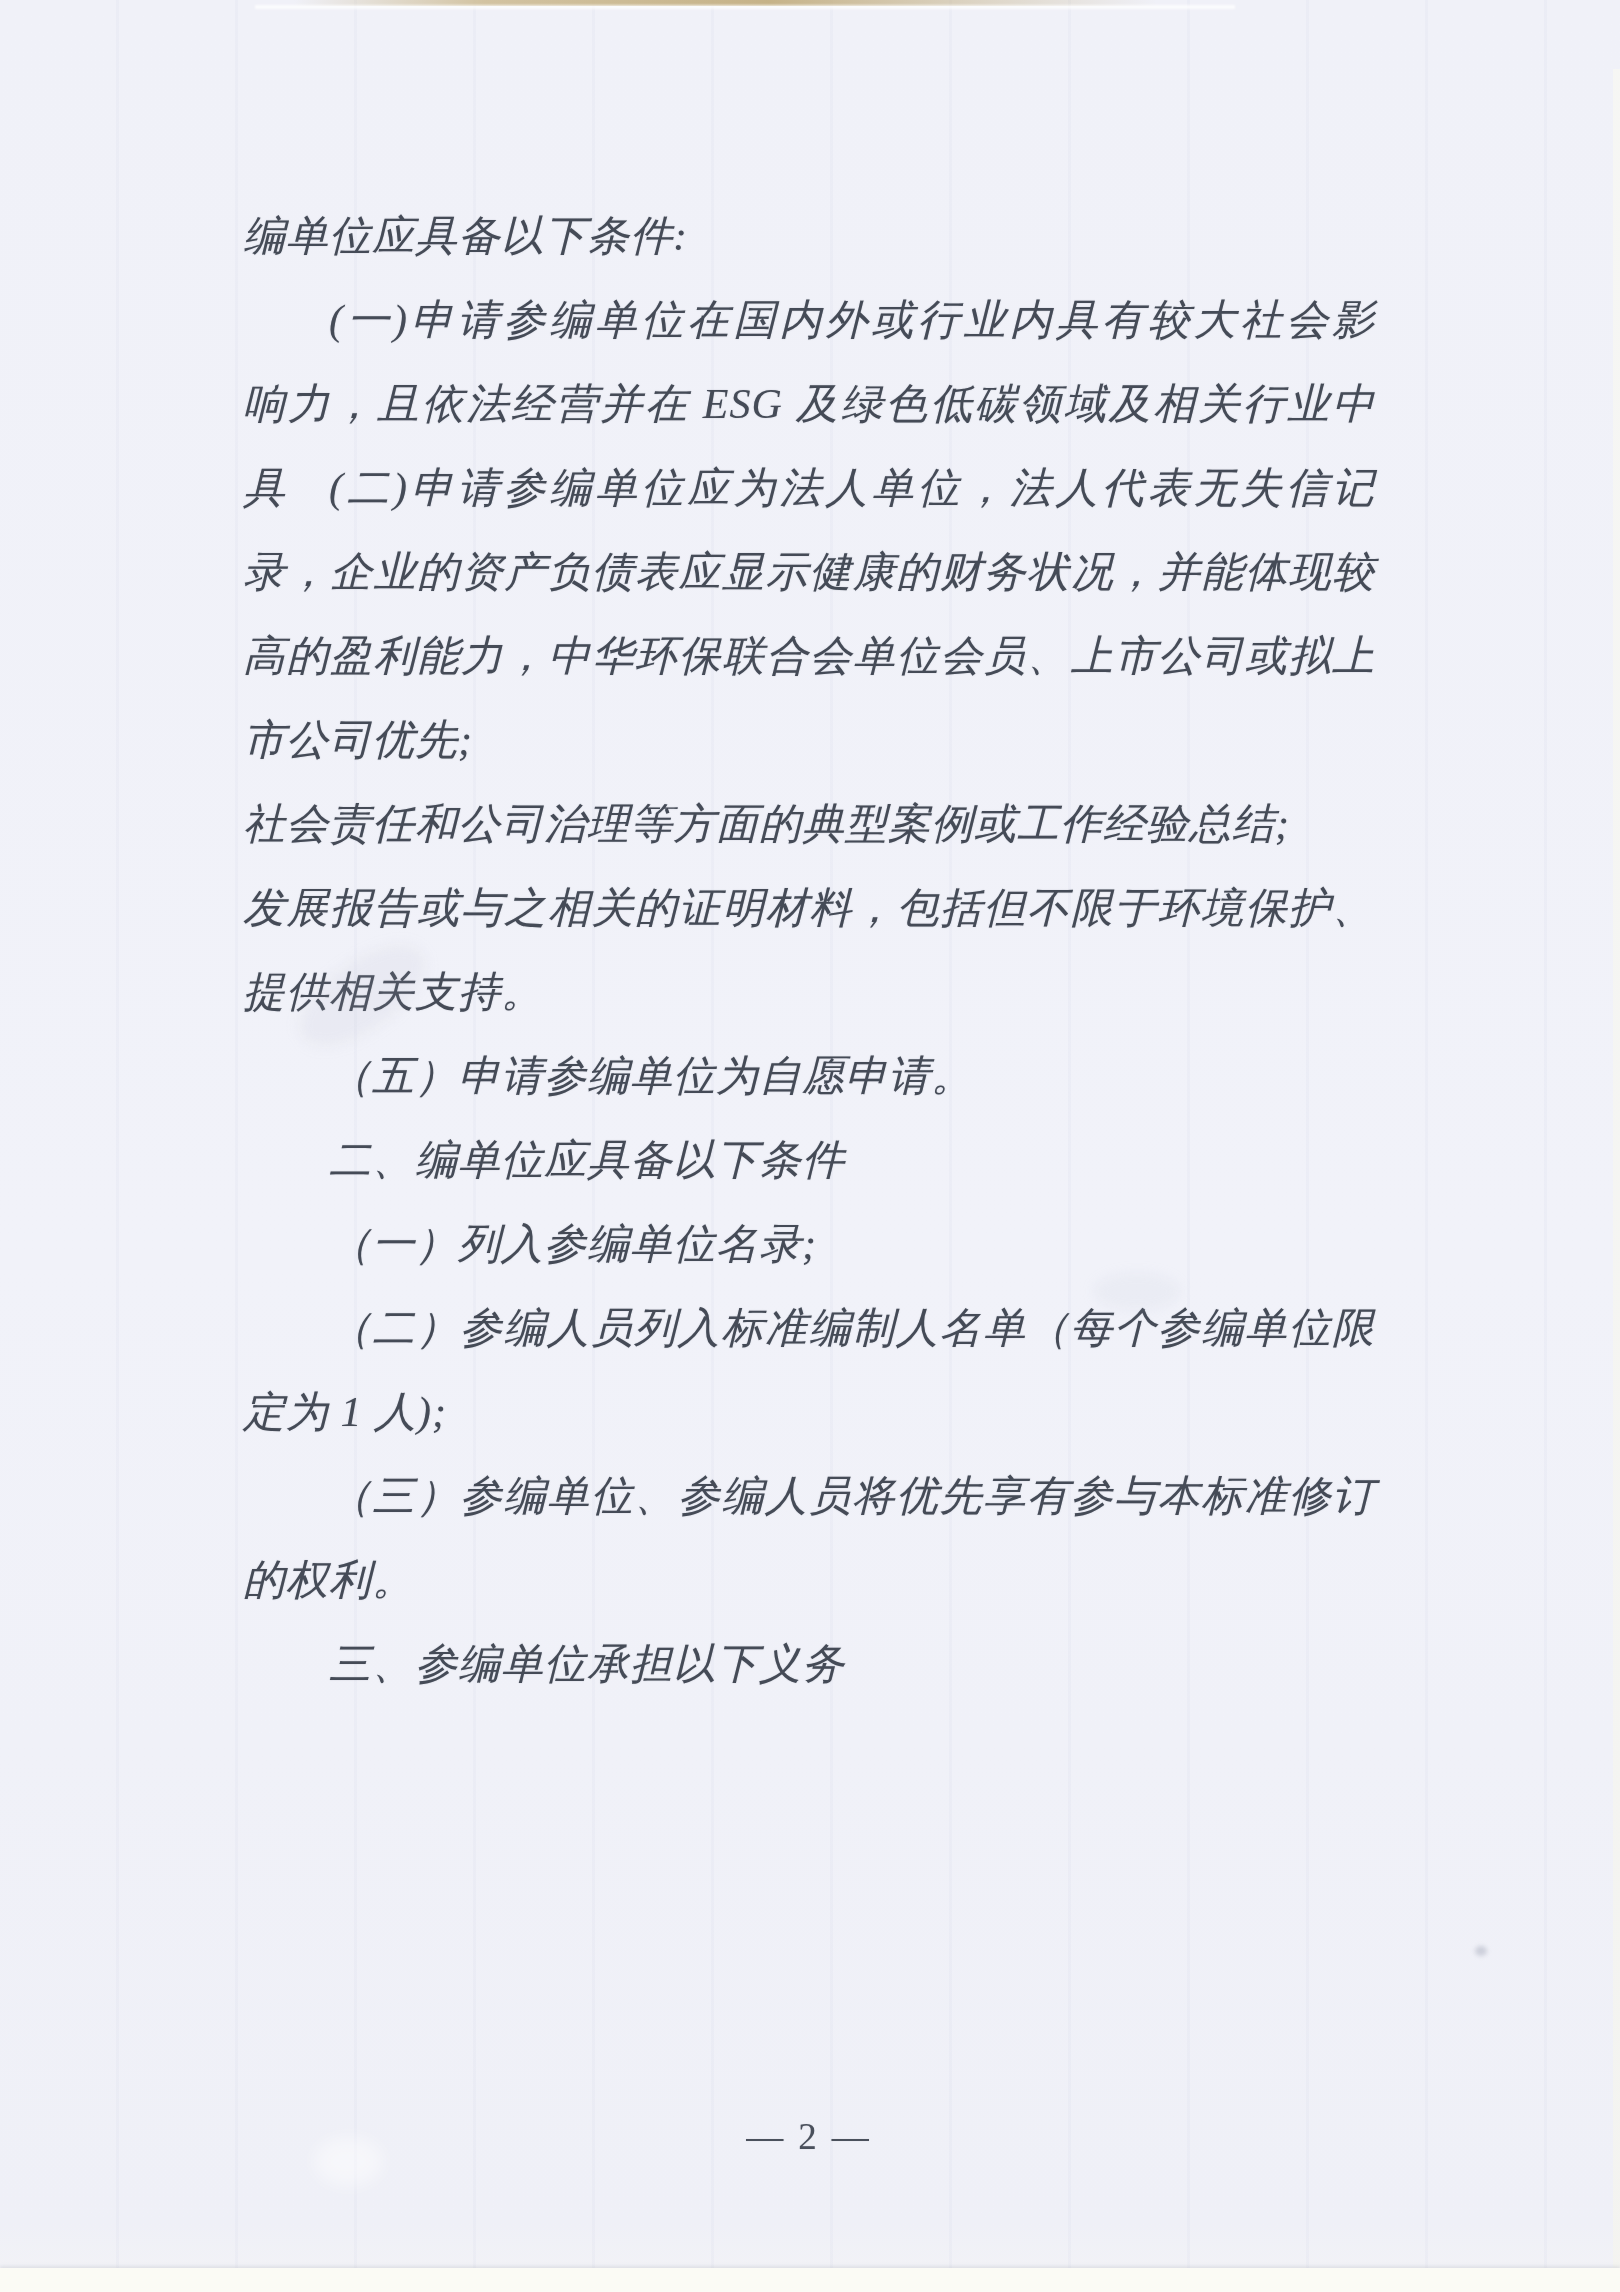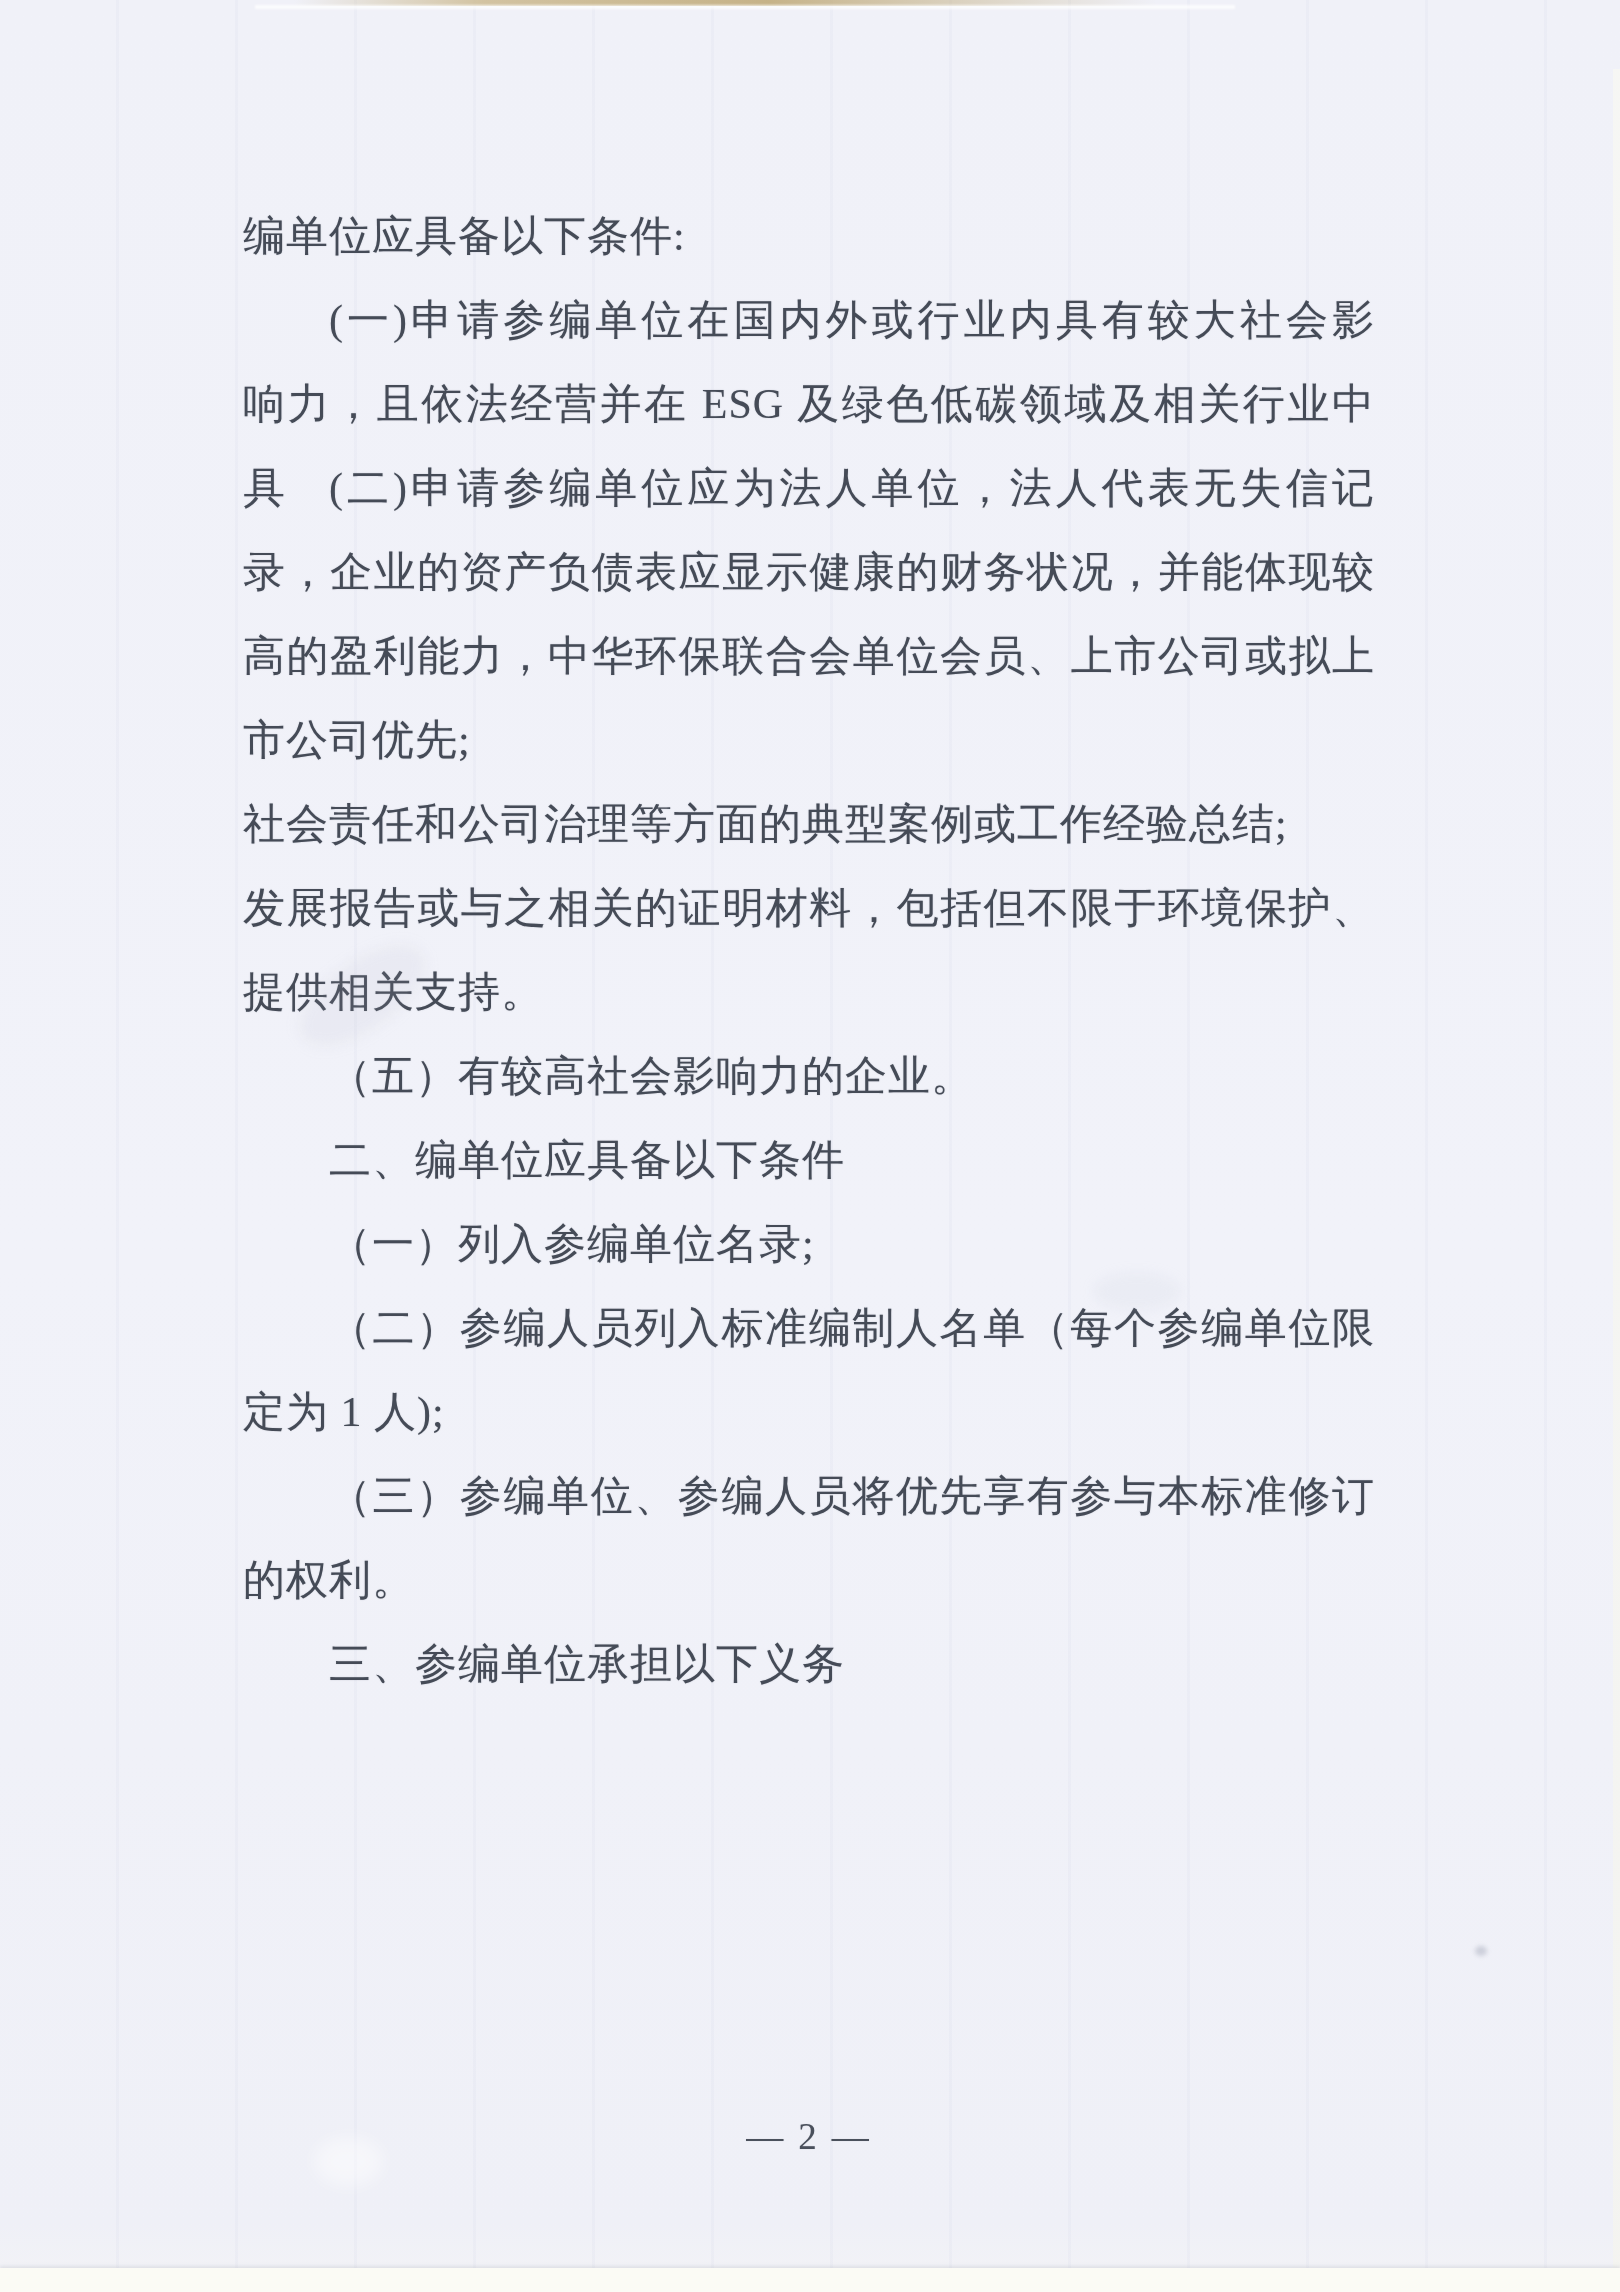--- a/index.html
+++ b/index.html
@@ -27,20 +27,21 @@
       rgba(205,187,146,0) 100%);
   }
   .top-white {
     position:absolute; top:4.9px; left:255px; width:980px; height:3.9px;
     background:rgba(255,255,255,0.75); filter:blur(1px);
   }
   .text-block {
     position:absolute; left:243px; top:194px; width:1132px;
     font-size:42px; color:#454b57; letter-spacing:1px;
     text-shadow:0 0 1.2px rgba(70,76,92,0.35);
+    font-style:italic;
   }
   .line { height:84px; line-height:84px; }
   .line.indent { padding-left:86px; }
   .line.fill {
     text-align:justify; text-align-last:justify; text-justify:inter-character;
   }
   .footer {
     position:absolute; left:243px; width:1132px; top:2115px;
     text-align:center; font-size:37px; line-height:43px;
     color:#4a505c; letter-spacing:2.9px;
@@ -76,21 +77,21 @@
       <div class="line">编单位应具备以下条件:</div>
       <div class="line indent fill">(一)申请参编单位在国内外或行业内具有较大社会影</div>
       <div class="line fill">响力，且依法经营并在 ESG 及绿色低碳领域及相关行业中具</div>
       <div class="line indent fill">(二)申请参编单位应为法人单位，法人代表无失信记</div>
       <div class="line fill">录，企业的资产负债表应显示健康的财务状况，并能体现较</div>
       <div class="line fill">高的盈利能力，中华环保联合会单位会员、上市公司或拟上</div>
       <div class="line">市公司优先;</div>
       <div class="line">社会责任和公司治理等方面的典型案例或工作经验总结;</div>
       <div class="line fill">发展报告或与之相关的证明材料，包括但不限于环境保护、</div>
       <div class="line">提供相关支持。</div>
-      <div class="line indent">（五）有较高社会影响力的企业。</div>
+      <div class="line indent">（五）申请参编单位为自愿申请。</div>
       <div class="line indent">二、编单位应具备以下条件</div>
       <div class="line indent">（一）列入参编单位名录;</div>
       <div class="line indent fill">（二）参编人员列入标准编制人名单（每个参编单位限</div>
       <div class="line">定为 1 人);</div>
       <div class="line indent fill">（三）参编单位、参编人员将优先享有参与本标准修订</div>
       <div class="line">的权利。</div>
       <div class="line indent">三、参编单位承担以下义务</div>
     </div>
 
   <div class="footer">— 2 —</div>

